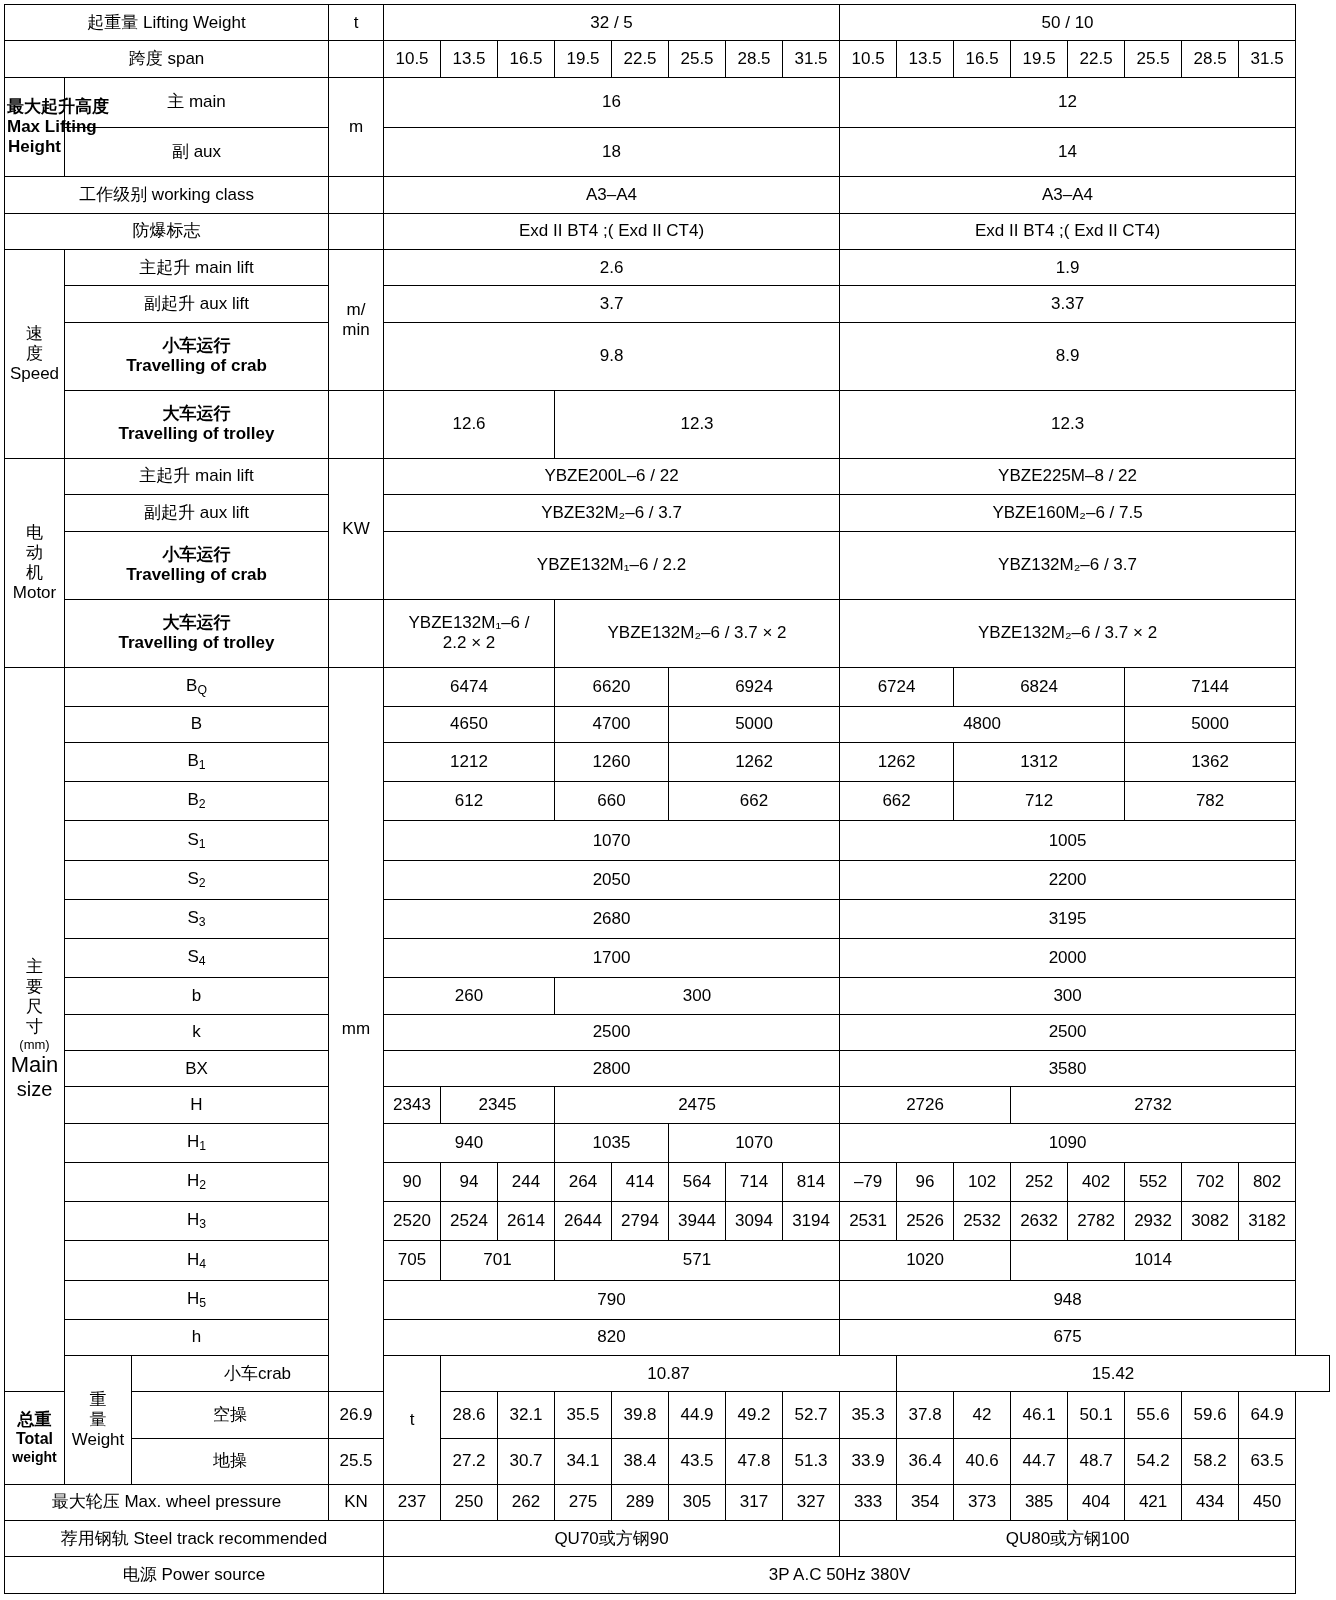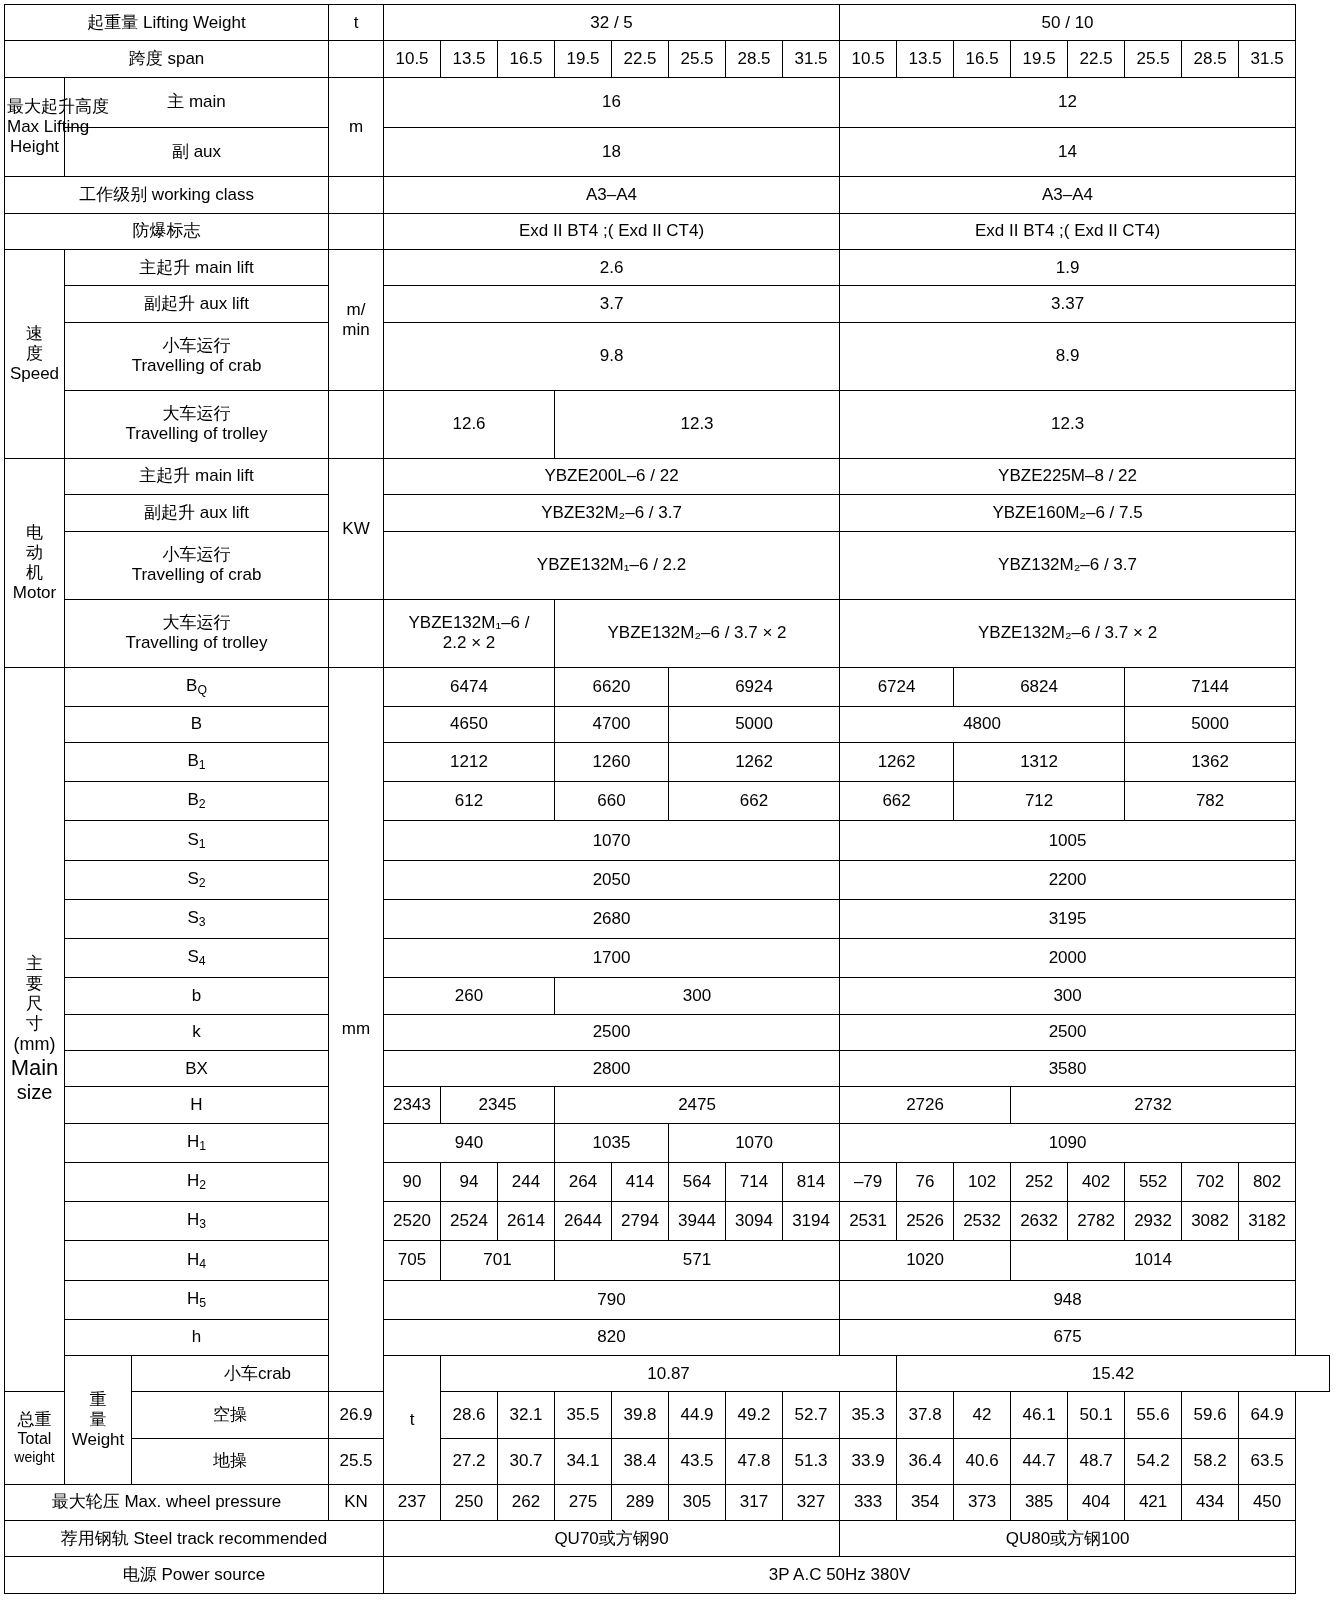--- a/index.html
+++ b/index.html
@@ -33,20 +33,21 @@
     padding: 1px 2px;
     white-space: nowrap;
   }
   td.lbl {
     font-size: 17px;
     margin-top: 15px;
   }
   td.lbl2 {
     font-size: 16px;
     line-height: 1.1;
+    font-weight: bold;
   }
   td.small {
     font-size: 15px;
   }
   td.xsmall {
     font-size: 14px;
   }
   td.vert {
     font-size: 18px;
     line-height: 1.15;
@@ -228,21 +229,21 @@
       <td colspan="5">YBZE132M₂–6 / 3.7 × 2</td>
       <td colspan="8">YBZE132M₂–6 / 3.7 × 2</td>
     </tr>
 
     <tr>
       <td class="vert" rowspan="19">
         <span class="two-line" style="display:block">主</span>
         <span class="two-line" style="display:block">要</span>
         <span class="two-line" style="display:block">尺</span>
         <span class="two-line" style="display:block">寸</span>
-        <span class="two-line" style="display:block;font-size:18px">(mm)</span>
+        <span class="two-line" style="display:block;font-size:13px">(mm)</span>
         <span class="two-line" style="display:block;font-size:22px">Main</span>
         <span class="two-line" style="display:block;font-size:20px">size</span>
       </td>
       <td colspan="2"><span>B</span><span class="sub">Q</span></td>
       <td class="unit" rowspan="19">mm</td>
       <td colspan="3">6474</td>
       <td colspan="2">6620</td>
       <td colspan="3">6924</td>
       <td colspan="2">6724</td>
       <td colspan="3">6824</td>
@@ -329,21 +330,21 @@
       <td colspan="2"><span>H</span><span class="sub">2</span></td>
       <td class="small">90</td>
       <td class="small">94</td>
       <td class="small">244</td>
       <td class="small">264</td>
       <td class="small">414</td>
       <td class="small">564</td>
       <td class="small">714</td>
       <td class="small">814</td>
       <td class="small">–79</td>
-      <td class="small">76</td>
+      <td class="small">96</td>
       <td class="small">102</td>
       <td class="small">252</td>
       <td class="small">402</td>
       <td class="small">552</td>
       <td class="small">702</td>
       <td class="small">802</td>
     </tr>
     <tr>
       <td colspan="2"><span>H</span><span class="sub">3</span></td>
       <td class="xsmall">2520</td>

